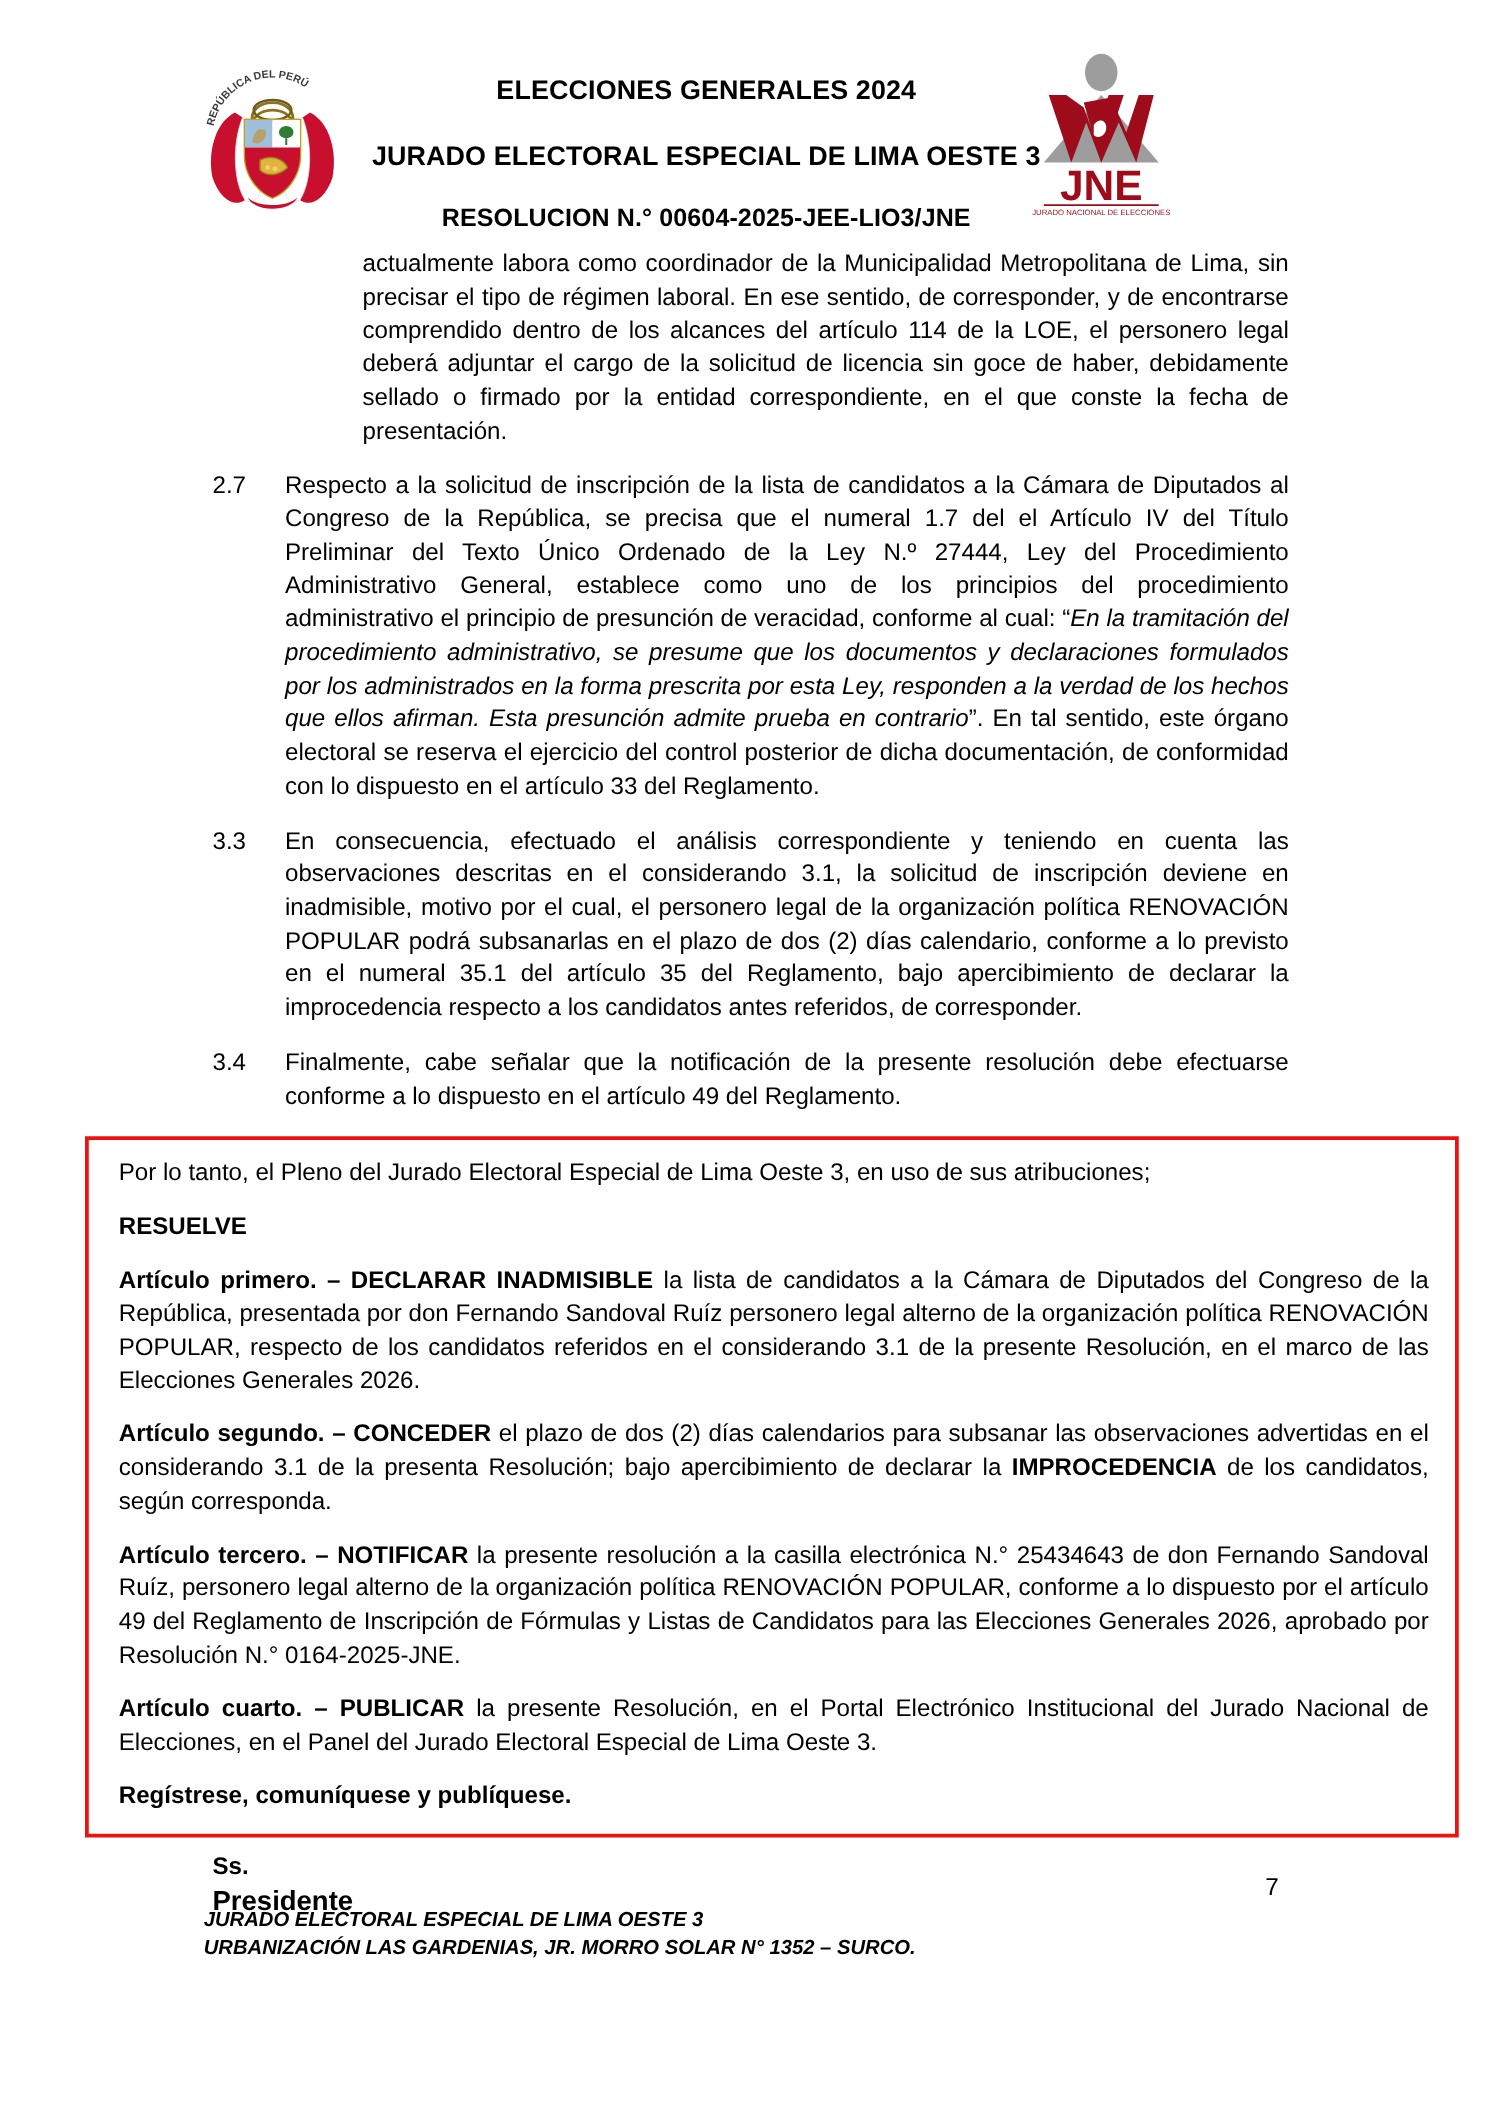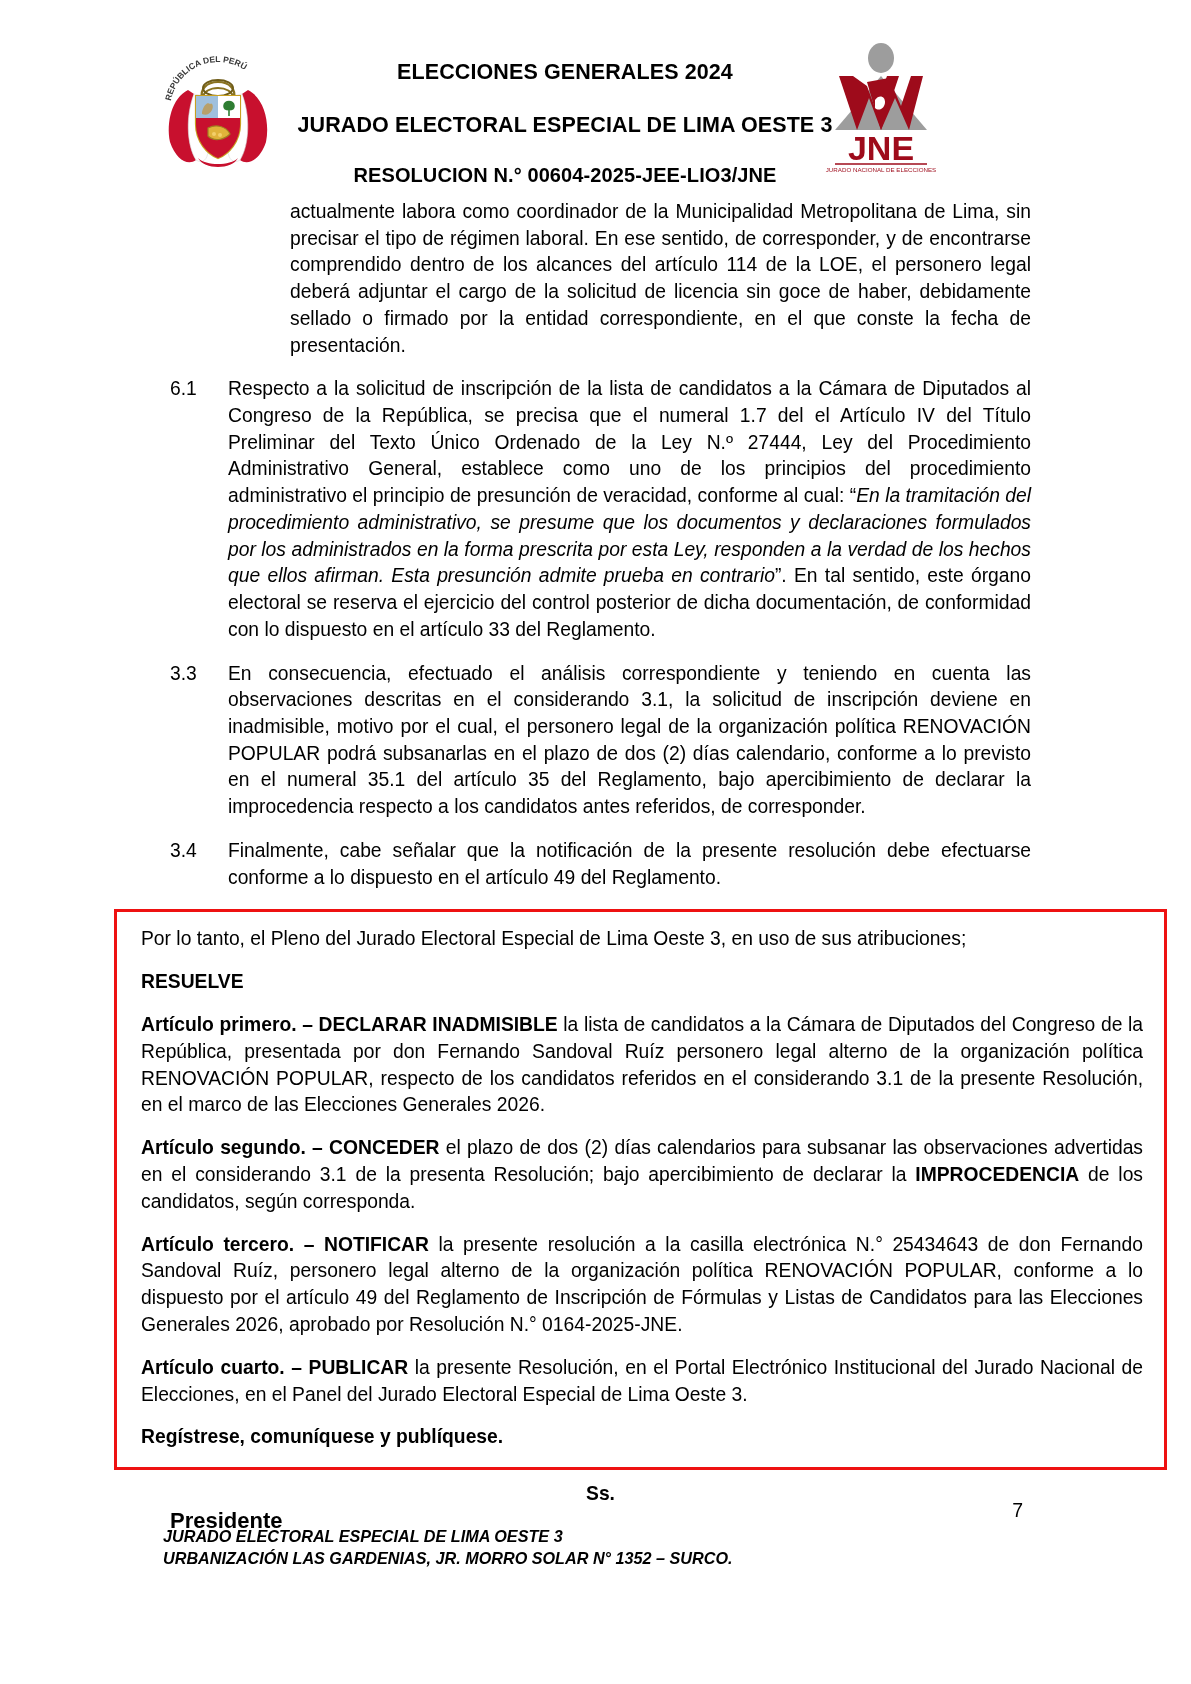--- a/index.html
+++ b/index.html
@@ -88,21 +88,21 @@
     font-size: 19.3px;
     line-height: 1.385;
     text-align: justify;
   }
   i, .ital { font-style: italic; }
   b, .bold { font-weight: bold; }
 
   
   .red-box {
     position: relative;
-    margin: 18px 24px 0 114px;
+    margin: 18px 24px 0 68px;
     border: 3px solid #ee1111;
     padding: 14px 21px 16px 24px;
     box-sizing: border-box;
   }
   .red-box p {
     font-size: 19.3px;
     line-height: 1.39;
   }
   .red-box p + p { margin-top: 16px; }
   .rb-lead { text-align: left; }
@@ -111,21 +111,20 @@
 
   
   .sig-area {
     padding: 0 160px 0 170px;
     margin-top: 11px;
   }
   .sig-area .ss {
     font-weight: bold;
     font-size: 19.3px;
     line-height: 1.3;
-    text-align: center;
   }
   .sig-name {
     font-weight: bold;
     font-size: 19.3px;
     margin-top: 35px;
     line-height: 1.32;
   }
   .sig-role {
     font-weight: bold;
     font-size: 22px;
@@ -221,21 +220,21 @@
       </svg>
     </div>
 
   </div>
 
   <div class="body-area">
 
     <p class="cont-para">actualmente labora como coordinador de la Municipalidad Metropolitana de Lima, sin precisar el tipo de régimen laboral. En ese sentido, de corresponder, y de encontrarse comprendido dentro de los alcances del artículo 114 de la LOE, el personero legal deberá adjuntar el cargo de la solicitud de licencia sin goce de haber, debidamente sellado o firmado por la entidad correspondiente, en el que conste la fecha de presentación.</p>
 
     <div class="num-item">
-      <div class="num">6.1</div>
+      <div class="num">2.7</div>
       <div class="txt"><span>Respecto a la solicitud de inscripción de la lista de candidatos a la Cámara de Diputados al Congreso de la República, se precisa que el numeral 1.7 del el Artículo IV del Título Preliminar del Texto Único Ordenado de la Ley N.º 27444, Ley del Procedimiento Administrativo General, establece como uno de los principios del procedimiento administrativo el principio de presunción de veracidad, conforme al cual: “</span><i>En la tramitación del procedimiento administrativo, se presume que los documentos y declaraciones formulados por los administrados en la forma prescrita por esta Ley, responden a la verdad de los hechos que ellos afirman. Esta presunción admite prueba en contrario</i><span>”. En tal sentido, este órgano electoral se reserva el ejercicio del control posterior de dicha documentación, de conformidad con lo dispuesto en el artículo 33 del Reglamento.</span></div>
     </div>
 
     <div class="num-item">
       <div class="num">3.3</div>
       <div class="txt">En consecuencia, efectuado el análisis correspondiente y teniendo en cuenta las observaciones descritas en el considerando 3.1, la solicitud de inscripción deviene en inadmisible, motivo por el cual, el personero legal de la organización política RENOVACIÓN POPULAR podrá subsanarlas en el plazo de dos (2) días calendario, conforme a lo previsto en el numeral 35.1 del artículo 35 del Reglamento, bajo apercibimiento de declarar la improcedencia respecto a los candidatos antes referidos, de corresponder.</div>
     </div>
 
     <div class="num-item">
       <div class="num">3.4</div>

